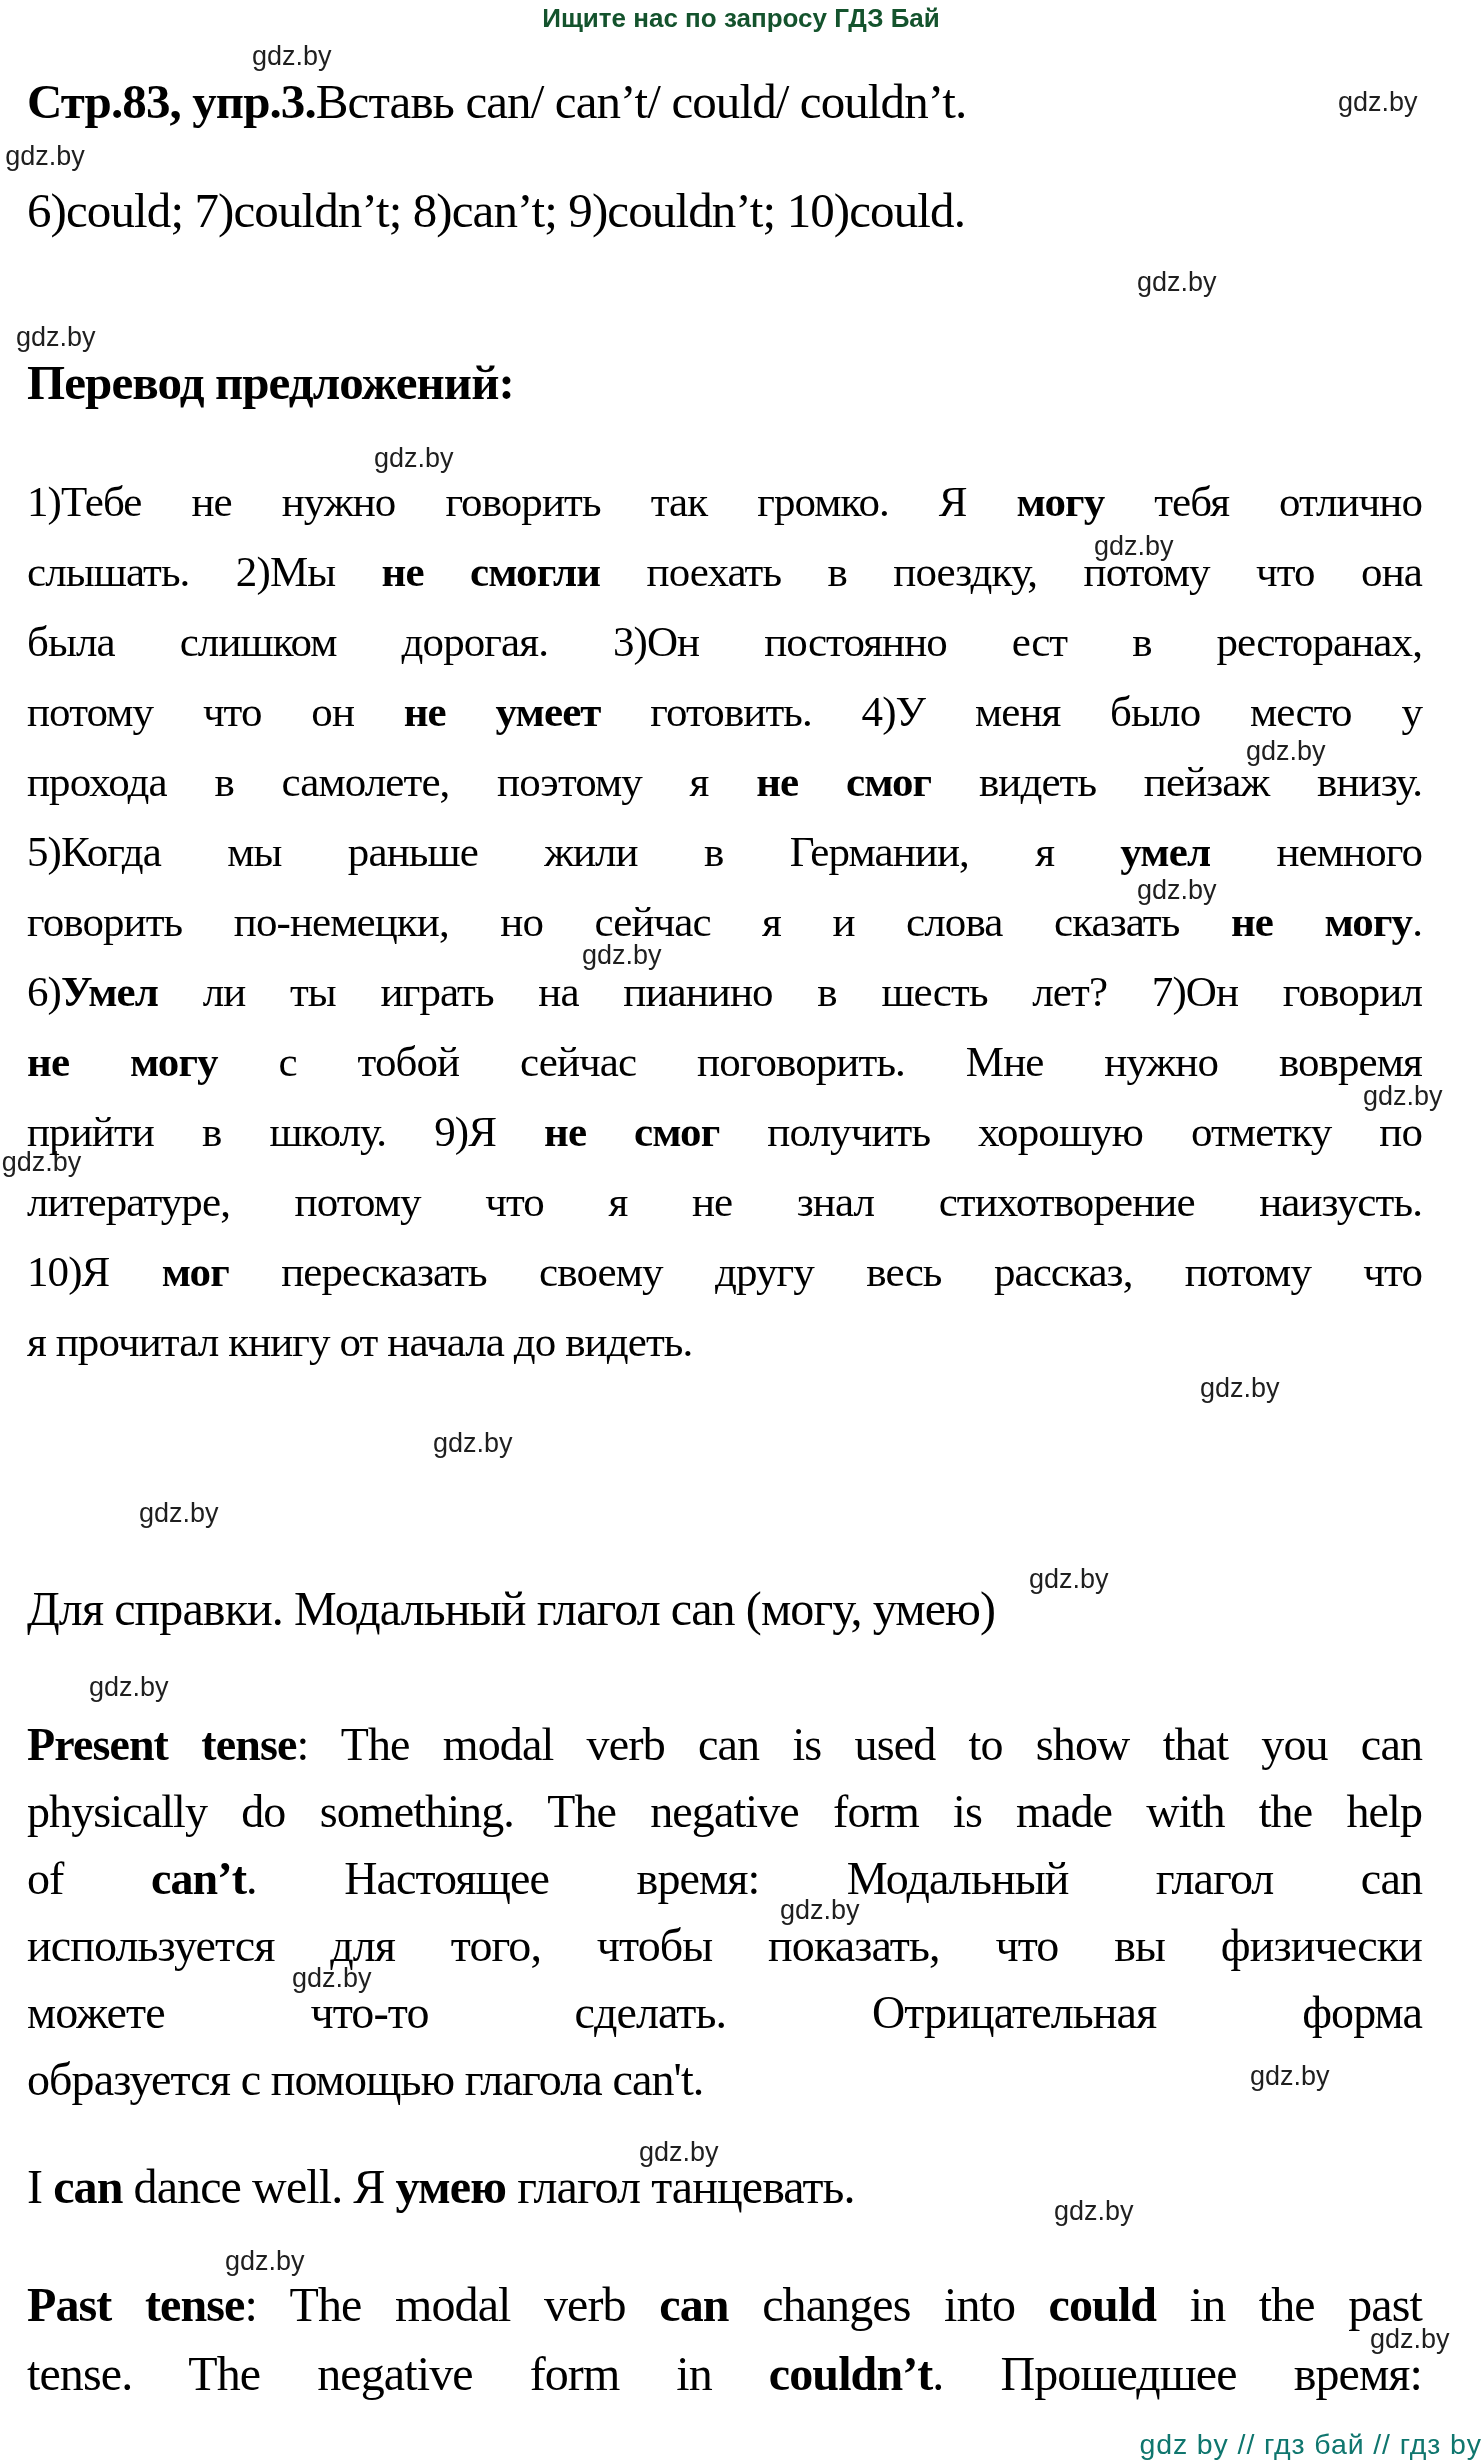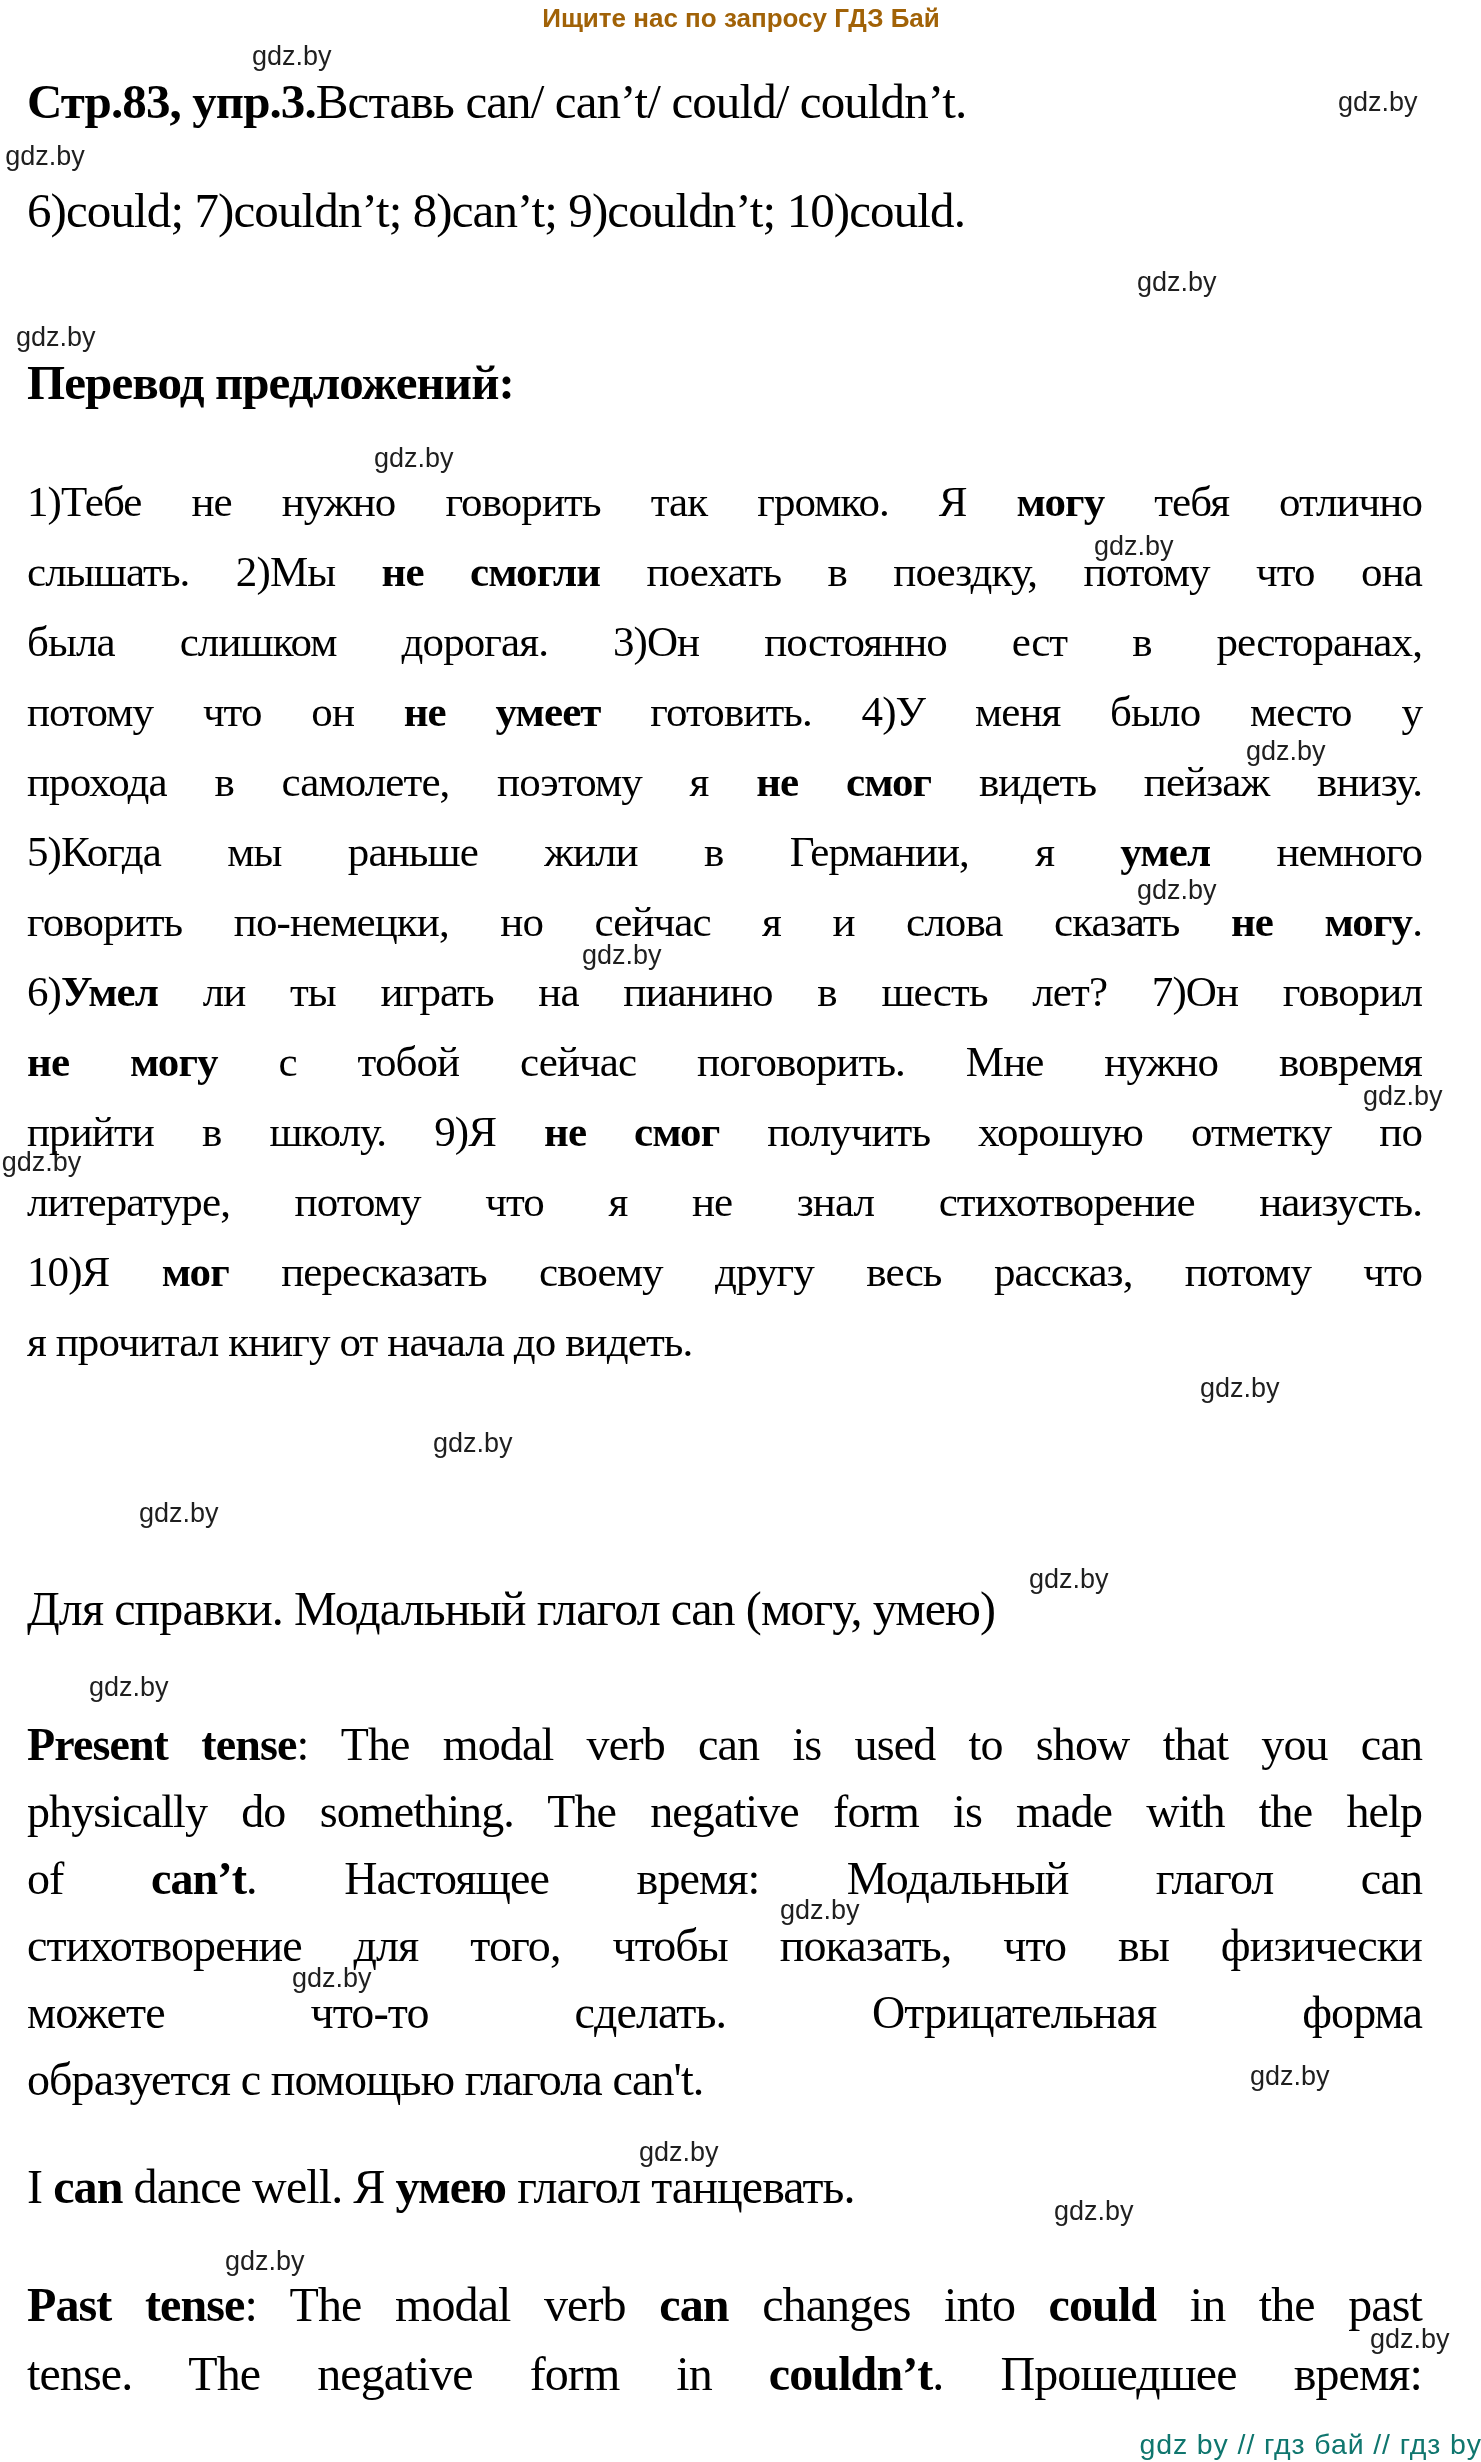--- a/index.html
+++ b/index.html
@@ -45,21 +45,21 @@
     font-family:"Liberation Sans", sans-serif;
     font-size:28.5px;
     font-weight:500;
     letter-spacing:0.9px;
   }
 </style>
 </head>
 <body>
 
 <div class="page">
-  <div class="banner" style="color: #a16207;">Ищите нас по запросу ГДЗ Бай</div>
+  <div class="banner" style="color: #14532d;">Ищите нас по запросу ГДЗ Бай</div>
   <div>
       <span class="wm" style="left: 252px; top: 41px; color: rgb(31, 31, 31);">gdz.by</span>
       <span class="wm" style="left: 1338px; top: 87px; color: rgb(31, 31, 31);">gdz.by</span>
       <span class="wm" style="left: 5.3px; top: 141px; color: rgb(31, 31, 31);">gdz.by</span>
       <span class="wm" style="left: 1137px; top: 267px; color: rgb(31, 31, 31);">gdz.by</span>
       <span class="wm" style="left: 16px; top: 322px; color: rgb(31, 31, 31);">gdz.by</span>
       <span class="wm" style="left: 374px; top: 443px; color: rgb(31, 31, 31);">gdz.by</span>
       <span class="wm" style="left: 1094px; top: 531px; color: rgb(31, 31, 31);">gdz.by</span>
       <span class="wm" style="left: 1246px; top: 736px; color: rgb(31, 31, 31);">gdz.by</span>
       <span class="wm" style="left: 1137px; top: 875px; color: rgb(31, 31, 31);">gdz.by</span>
@@ -104,21 +104,21 @@
         <div class="line"><span class="">10)Я </span><span class="b">мог</span><span class=""> пересказать своему другу весь рассказ, потому что</span></div>
         <div class="line noj"><span class="">я прочитал книгу от начала до видеть.</span></div>
       </div>
       <div class="block italic" style="top: 1582px; font-size: 48px; line-height: 53px;">
         <div class="line noj"><span class="">Для справки. Модальный глагол can (могу, умею)</span></div>
       </div>
       <div class="block italic" style="top: 1711px; font-size: 46px; line-height: 67px;">
         <div class="line"><span class="b">Present tense</span><span class="">: The modal verb can is used to show that you can</span></div>
         <div class="line"><span class="">physically do something. The negative form is made with the help</span></div>
         <div class="line"><span class="">of </span><span class="b">can’t</span><span class="">. Настоящее время: Модальный глагол can</span></div>
-        <div class="line"><span class="">стихотворение для того, чтобы показать, что вы физически</span></div>
+        <div class="line"><span class="">используется для того, чтобы показать, что вы физически</span></div>
         <div class="line"><span class="">можете что-то сделать. Отрицательная форма</span></div>
         <div class="line noj"><span class="">образуется с помощью глагола can't.</span></div>
       </div>
       <div class="block italic" style="top: 2160px; font-size: 48px; line-height: 53px;">
         <div class="line noj"><span class="">I </span><span class="b">can</span><span class=""> dance well. Я </span><span class="b">умею</span><span class=""> глагол танцевать.</span></div>
       </div>
       <div class="block italic" style="top: 2270px; font-size: 48px; line-height: 69px;">
         <div class="line"><span class="b">Past tense</span><span class="">: The modal verb </span><span class="b">can</span><span class=""> changes into </span><span class="b">could</span><span class=""> in the past</span></div>
         <div class="line"><span class="">tense. The negative form in </span><span class="b">couldn’t</span><span class="">. Прошедшее время:</span></div>
       </div>

